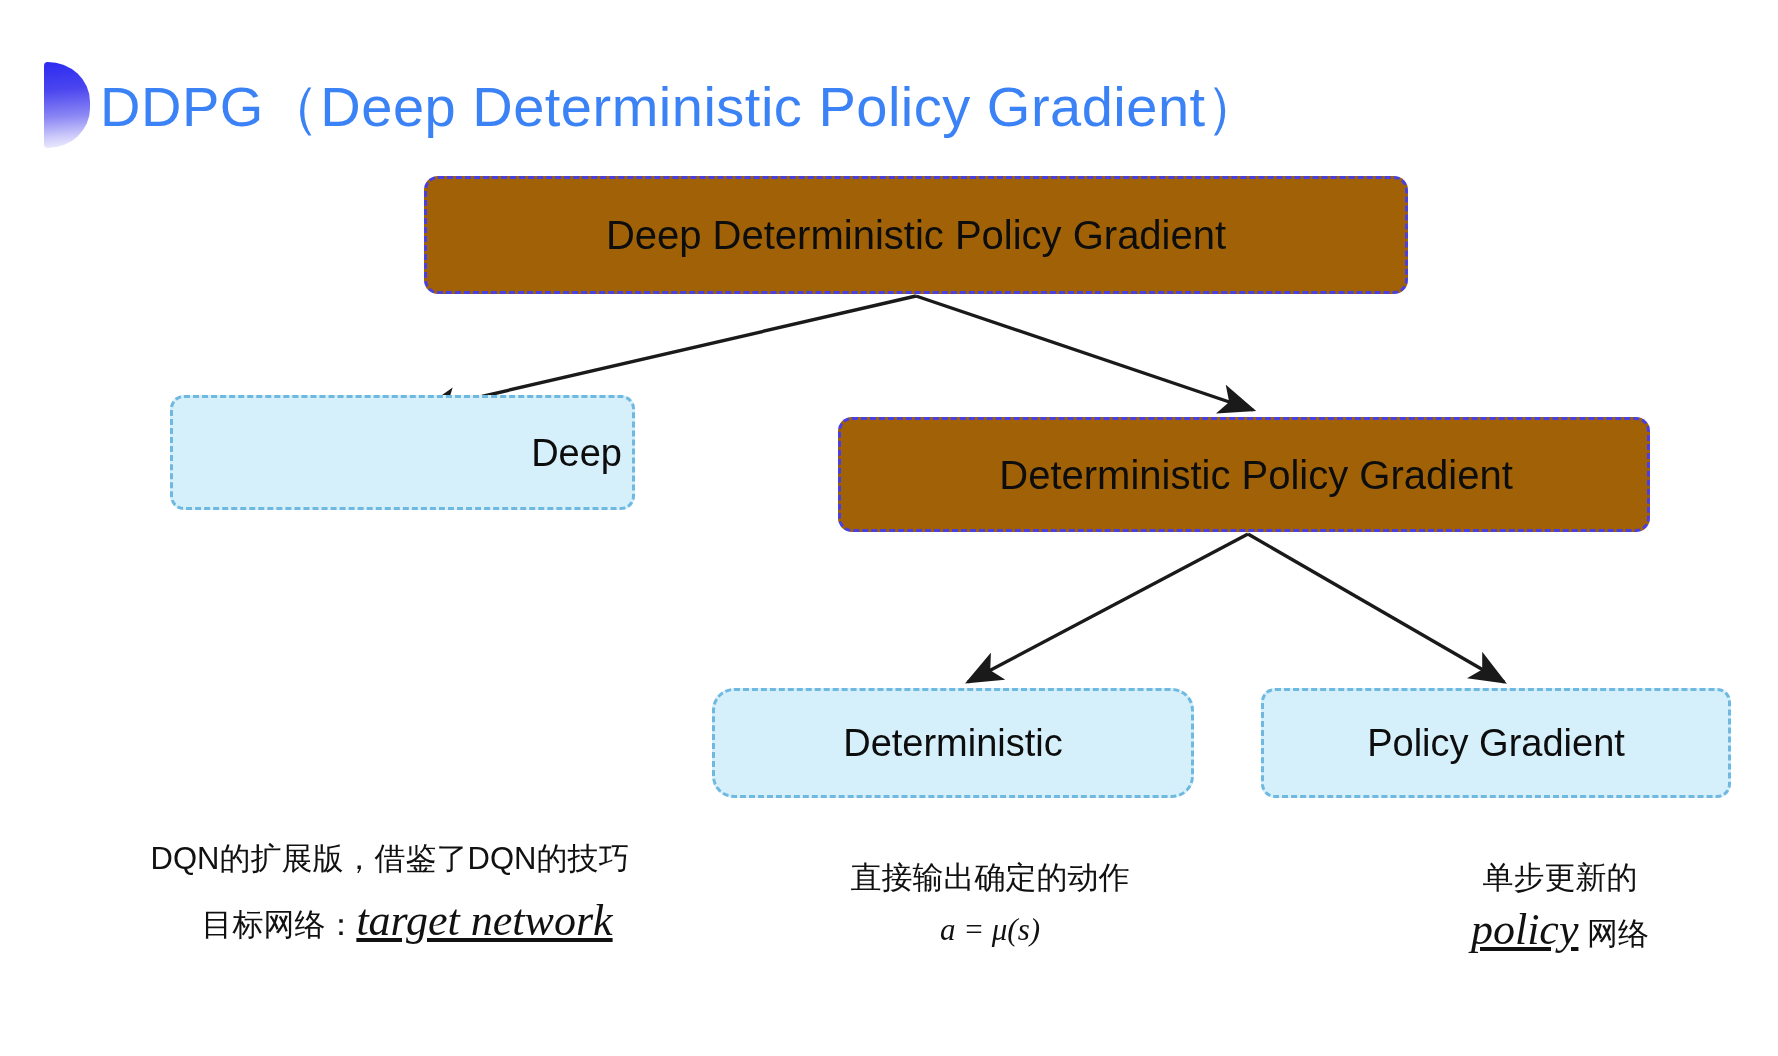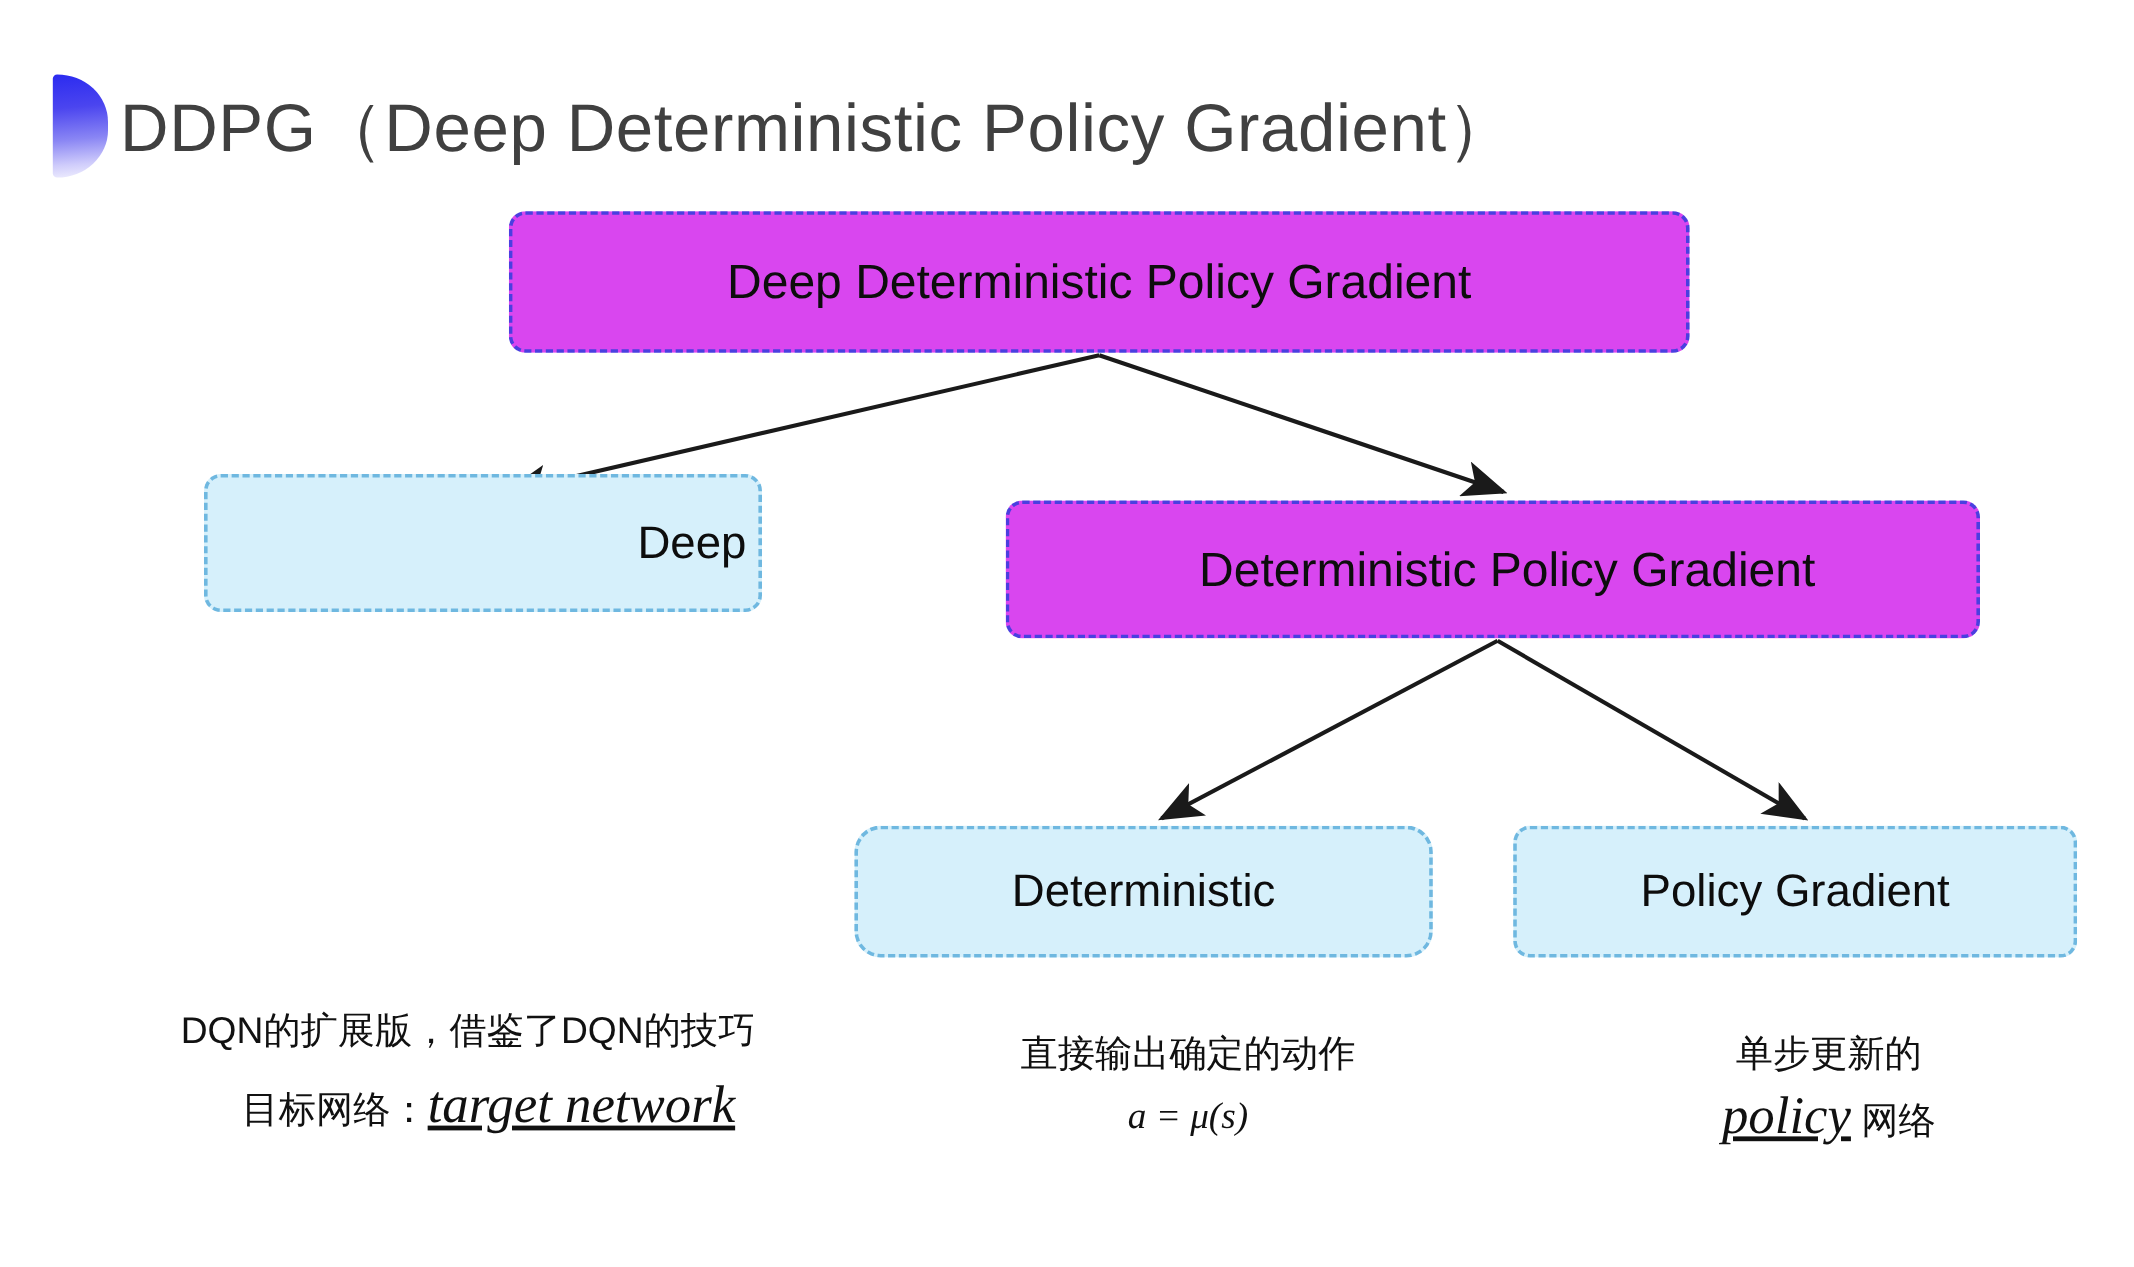--- a/index.html
+++ b/index.html
@@ -33,21 +33,21 @@
     border-bottom-left-radius: 4px;
     background: linear-gradient(175deg, #2b2bf0 0%, #4b45ef 32%, #8a86f4 62%, #cfccfb 85%, #f2f1fe 100%);
   }
   #title-text {
     position: absolute;
     left: 100px;
     top: 66px;
     font-size: 56px;
     line-height: 82px;
     font-weight: 400;
-    color: #404040;
+    color: #3b82f6;
     letter-spacing: 0.5px;
     white-space: nowrap;
   }
 
   
   .node {
     position: absolute;
     box-sizing: border-box;
     display: flex;
     align-items: center;
@@ -56,21 +56,21 @@
     text-align: center;
   }
   .node .node-label {
     font-size: 38px;
     line-height: 44px;
     color: #0d0d0d;
     font-weight: 400;
     padding: 0 10px;
   }
   .node.purple {
-    background: #d946ef;
+    background: #a16207;
     border: 3px dashed #4a3fe0;
   }
   .node.cyan {
     background: #d6f0fb;
     border: 3px dashed #6fb8e0;
   }
 
   #node-root   { left: 424px;  top: 176px; width: 984px;  height: 118px; }
   #node-deep   { left: 170px;  top: 395px; width: 465px;  height: 115px; justify-content: flex-end; }
   #node-dpg    { left: 838px;  top: 417px; width: 812px;  height: 115px; padding-left: 24px; }
@@ -114,21 +114,21 @@
     font-style: italic;
     font-size: 35px;
   }
 
   #caption-deep { left: 120px;  top: 828px; width: 540px; }
   #caption-deep .cline { text-align: center; }
 
   #caption-det  { left: 770px;  top: 852px; width: 440px; }
   #caption-det .cline { line-height: 52px; }
 
-  #caption-pg   { left: 1344px; top: 852px; width: 360px; }
+  #caption-pg   { left: 1380px; top: 852px; width: 360px; }
   #caption-pg .cline { line-height: 52px; }
 </style>
 </head>
 <body>
 
 <div id="slide">
 
   <div id="title-bullet"></div>
   <div id="title-text">DDPG（Deep Deterministic Policy Gradient）</div>
 

